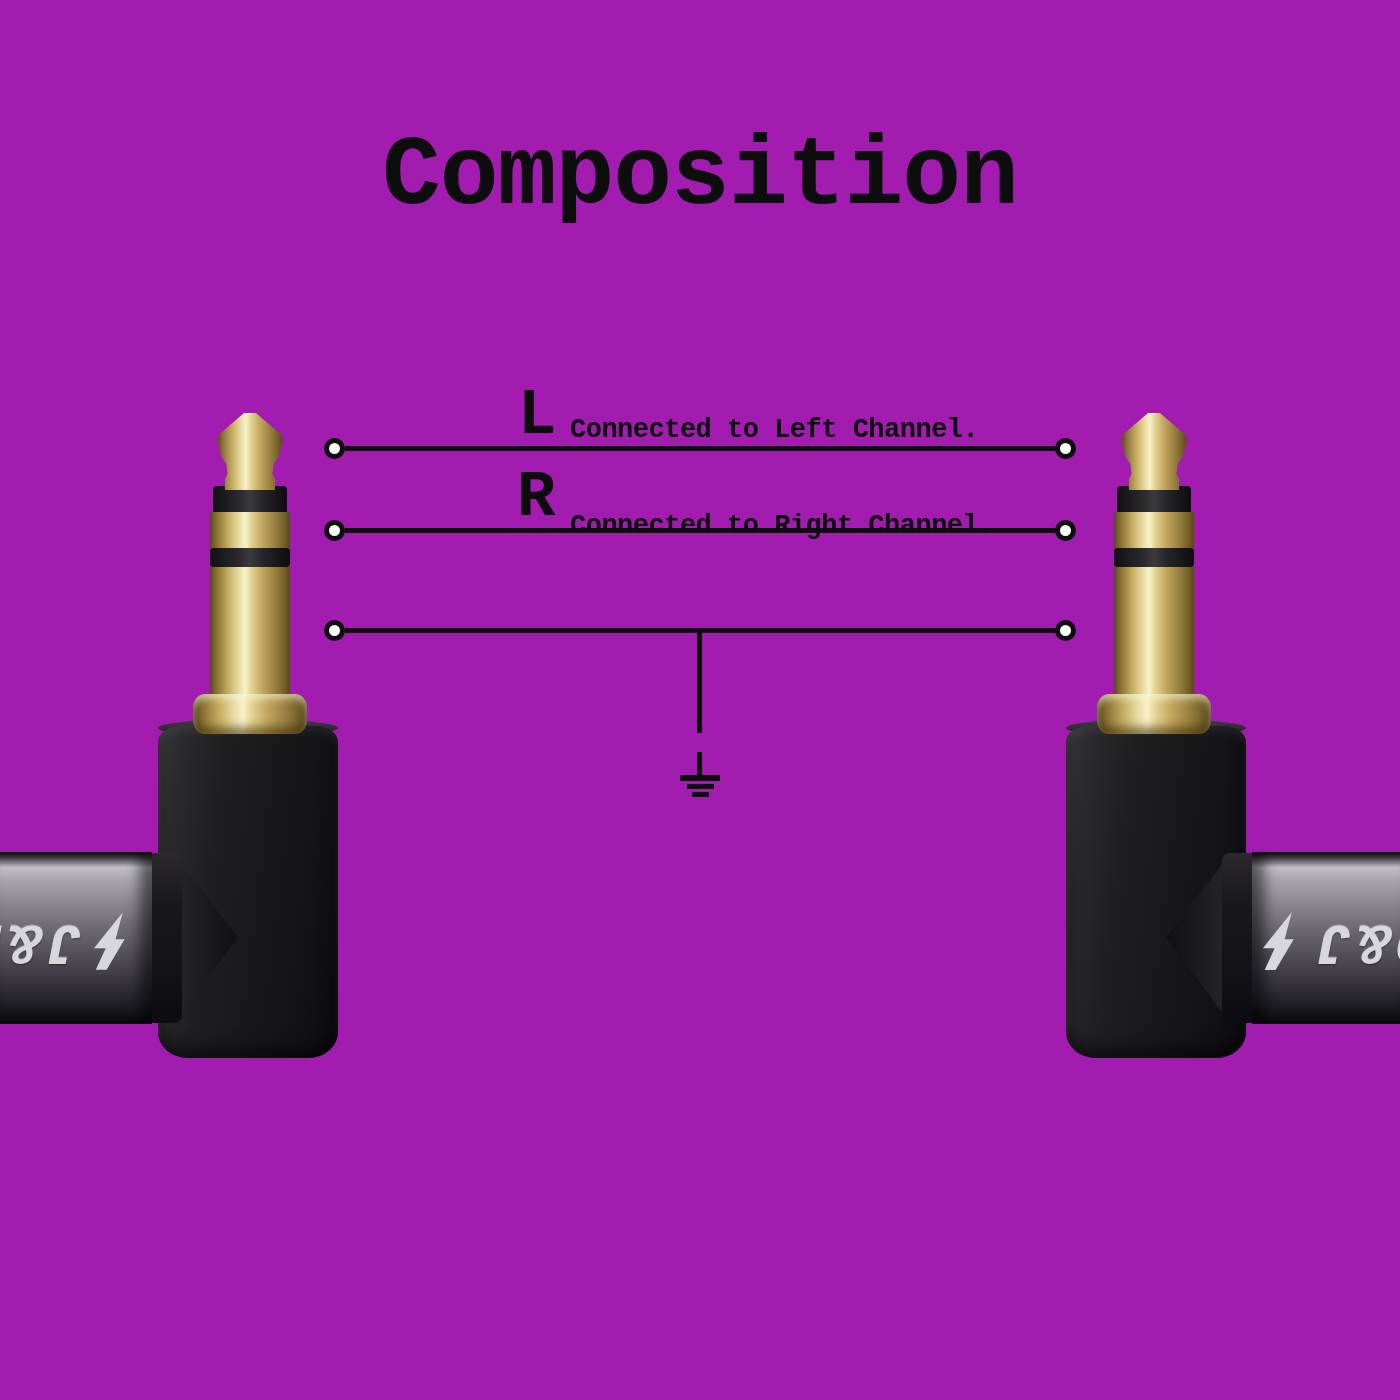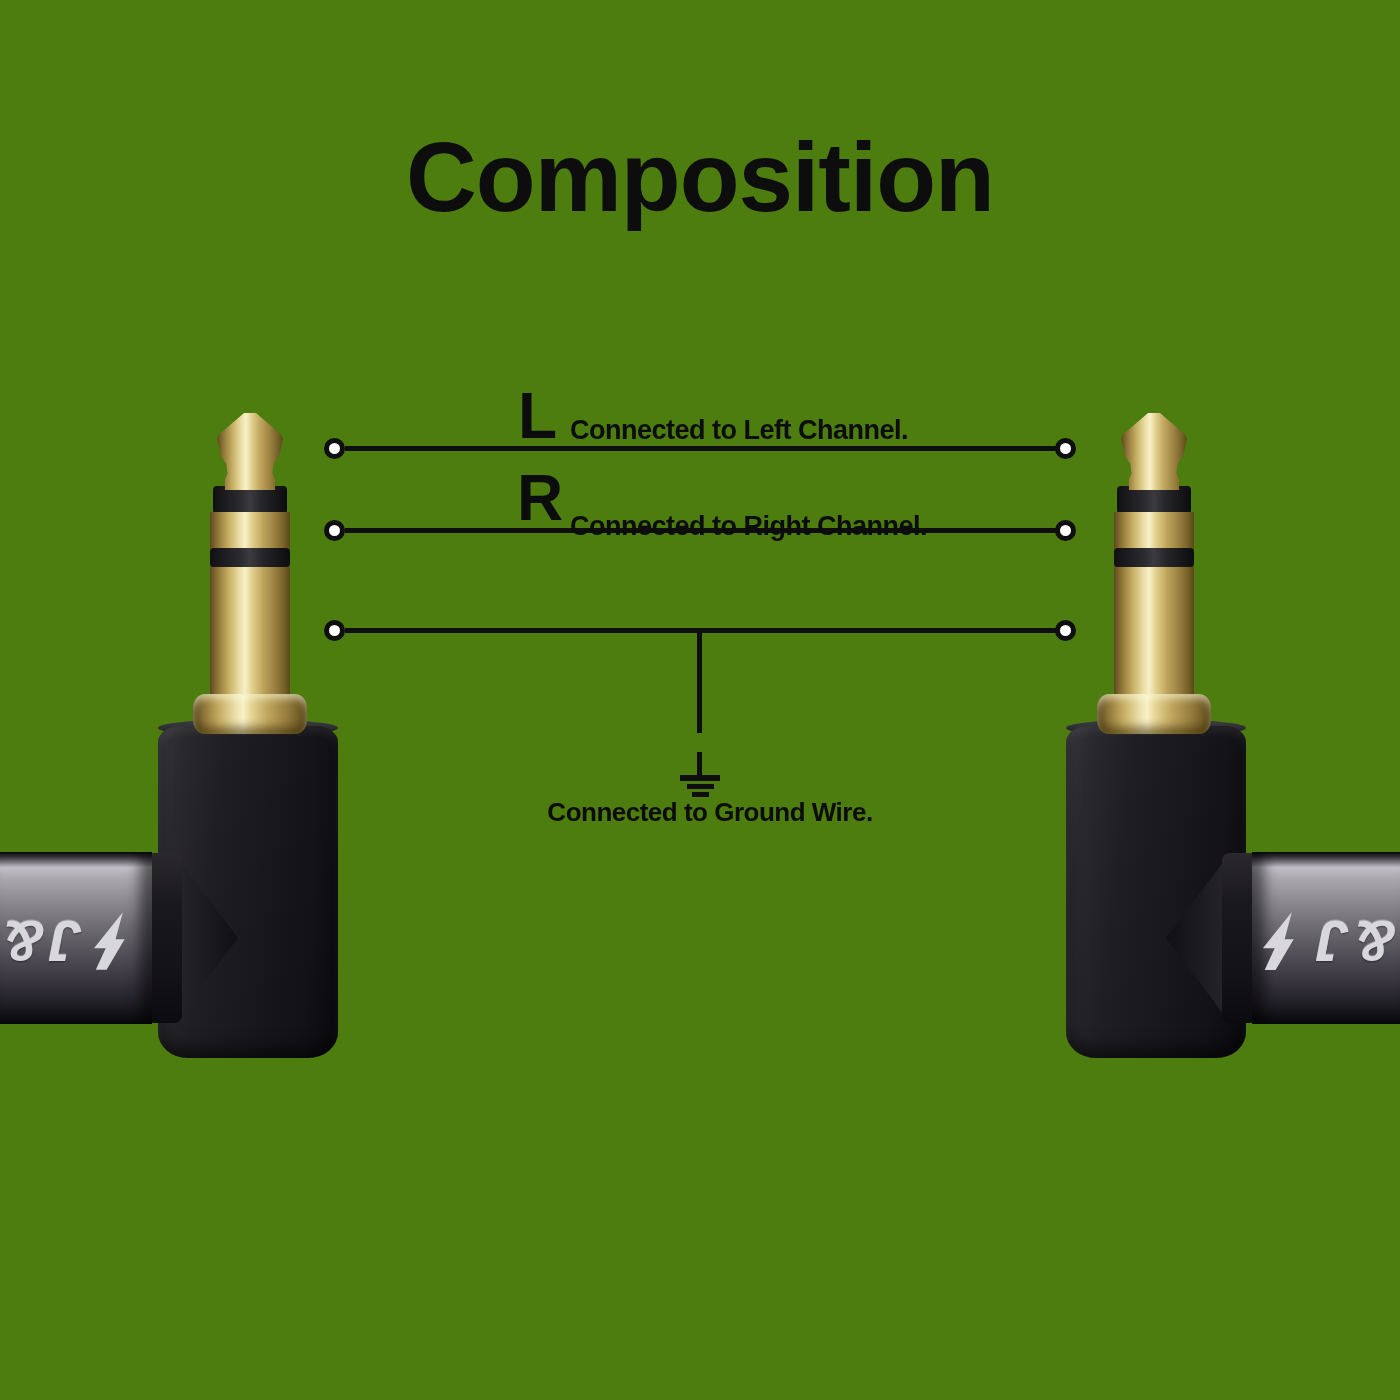--- a/index.html
+++ b/index.html
@@ -1,18 +1,18 @@
 <!DOCTYPE html>
 <html><head>
 <meta charset="utf-8">
 <style>
   html,body{margin:0;padding:0;background:#fff;}
   .canvas{
-    position:relative;width:1400px;height:1400px;background:#4d7c0f;
-    overflow:hidden;font-family:Liberation Sans, sans-serif;
+    position:relative;width:1400px;height:1400px;background:#a21caf;
+    overflow:hidden;font-family:Liberation Mono, monospace;
   }
   .title{
     position:absolute;left:700px;top:128px;transform:translateX(-50%);
     font-size:98px;font-weight:bold;letter-spacing:-1px;color:#0d0d0d;white-space:nowrap;line-height:1;
   }
   
   .wire{position:absolute;height:5px;background:#0e0e0e;}
   .dot{position:absolute;width:21px;height:21px;border:5px solid #0e0e0e;border-radius:50%;background:#fff;box-sizing:border-box;}
   .big-tag{position:absolute;font-size:64px;font-weight:bold;color:#0c0c0c;line-height:1;}
   .desc{position:absolute;font-size:27px;font-weight:bold;color:#0c0c0c;line-height:1;letter-spacing:-0.5px;white-space:nowrap;}
@@ -76,21 +76,20 @@
   <div class="desc" style="left:570px;top:417px;">Connected to Left Channel.</div>
 
   <div class="big-tag" style="left:517px;top:466px;">R</div>
   <div class="desc" style="left:570px;top:513px;">Connected to Right Channel.</div>
 
   <div class="vstem" style="left:697px;top:630px;height:103px;"></div>
   <div class="vstem" style="left:697px;top:752px;height:25px;"></div>
   <div class="gbar" style="left:680px;top:775px;width:40px;height:6px;"></div>
   <div class="gbar" style="left:687px;top:784px;width:27px;height:5px;"></div>
   <div class="gbar" style="left:692px;top:792px;width:17px;height:5px;"></div>
-  <div class="gnd-desc">Connected to Ground Wire.</div>
 
   <div>
     <div class="shaft gold" style="left:210px;top:565px;width:80px;height:142px;position:absolute;"></div>
     <div class="ring" style="left:213px;top:486px;width:74px;height:28px;"></div>
     <div class="band gold" style="left:210px;top:512px;width:80px;height:38px;position:absolute;"></div>
     <div class="ring" style="left:210px;top:548px;width:80px;height:19px;"></div>
     <div class="tip gold" style="left:217px;top:413px;"></div>
     <div class="barrel-top" style="left:158px;top:719px;"></div>
     <div class="barrel" style="left:158px;top:726px;"></div>
     <div class="flange gold" style="left:193px;top:694px;width:114px;height:40px;"></div>

